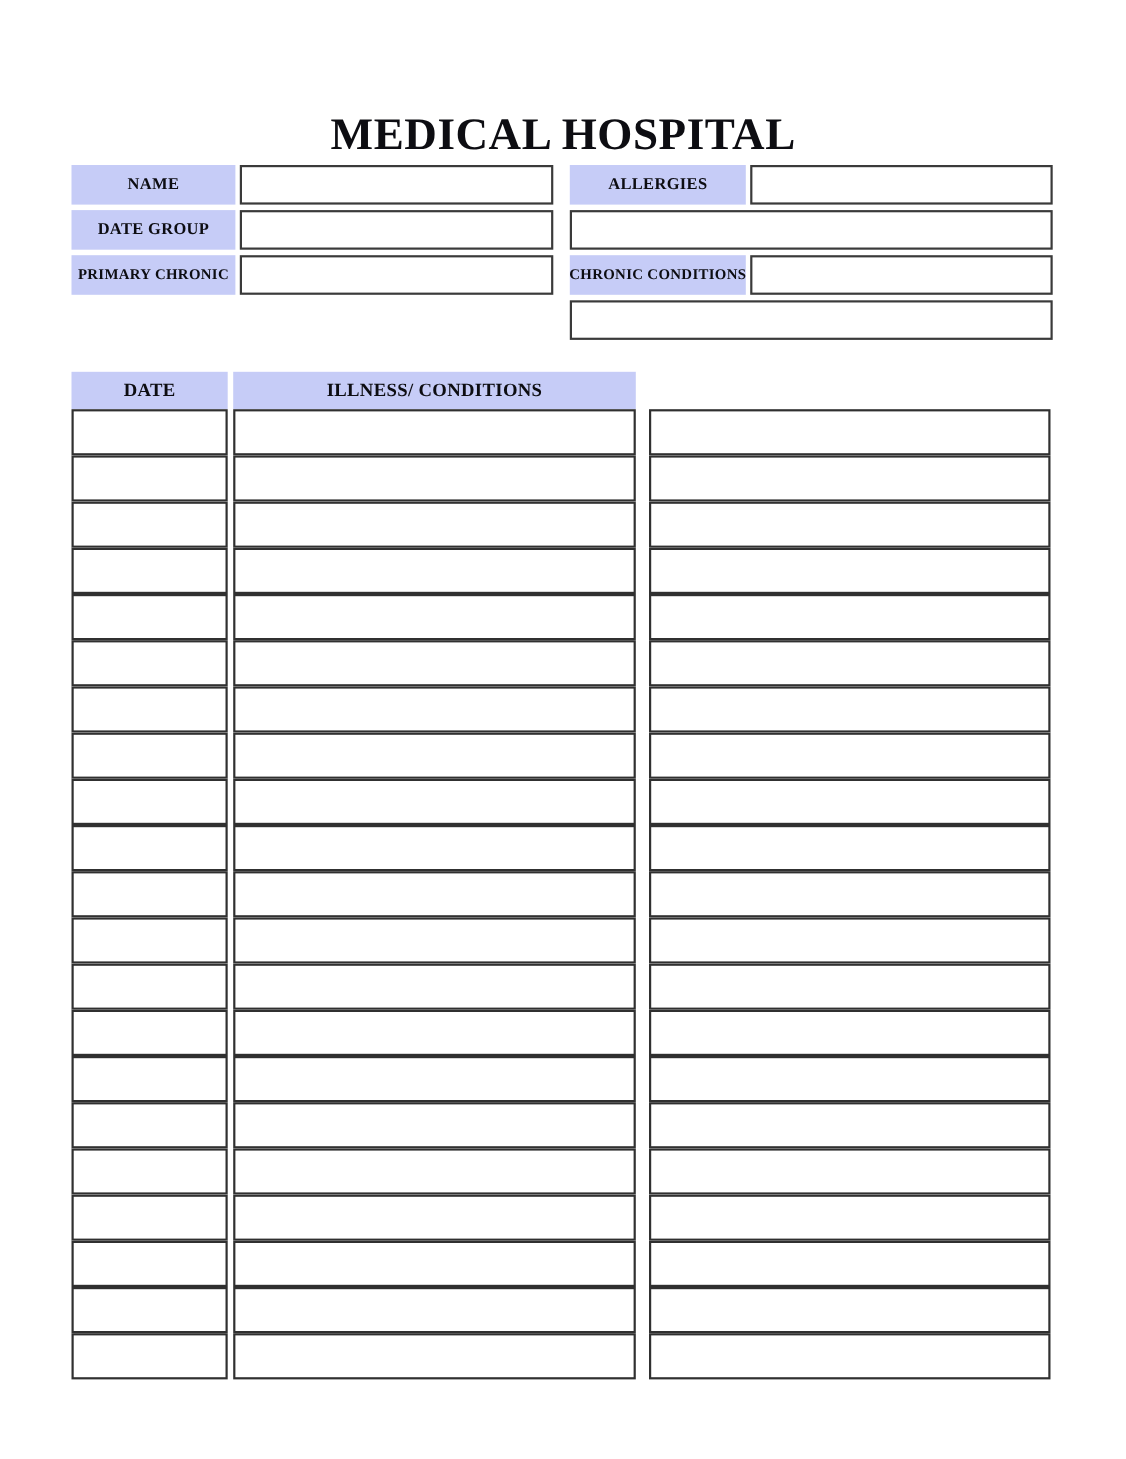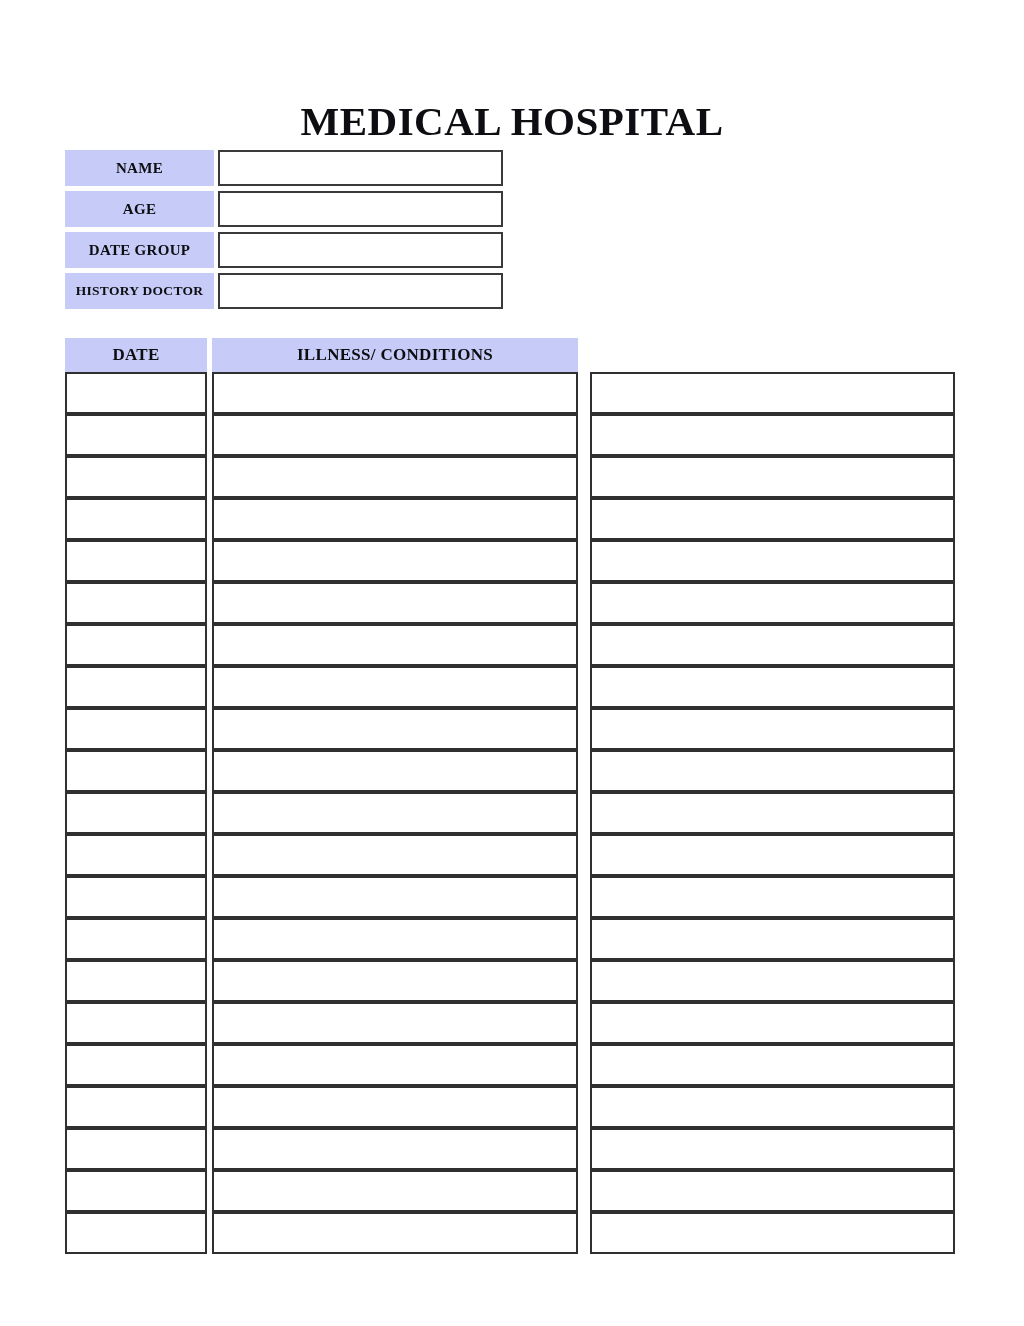--- a/index.html
+++ b/index.html
@@ -129,37 +129,54 @@
 
   <div class="info">
 
     <div class="info-col left">
 
       <div class="info-row">
         <div class="lbl w-left">NAME</div>
         <div class="fld"></div>
       </div>
 
-      <div class="info-row">
-        <div class="lbl w-left">AGE</div>
-        <div class="fld"></div>
-      </div>
 
       <div class="info-row">
         <div class="lbl w-left">DATE GROUP</div>
         <div class="fld"></div>
       </div>
 
       <div class="info-row">
-        <div class="lbl w-left small">HISTORY DOCTOR</div>
+        <div class="lbl w-left small">PRIMARY CHRONIC</div>
         <div class="fld"></div>
       </div>
 
     </div>
 
+    <div class="info-col right">
+
+      <div class="info-row">
+        <div class="lbl w-right">ALLERGIES</div>
+        <div class="fld"></div>
+      </div>
+
+      <div class="info-row">
+        <div class="fld full"></div>
+      </div>
+
+      <div class="info-row">
+        <div class="lbl w-right small">CHRONIC CONDITIONS</div>
+        <div class="fld"></div>
+      </div>
+
+      <div class="info-row">
+        <div class="fld full"></div>
+      </div>
+
+    </div>
 
   </div>
 
   <div class="table">
 
     <div class="thead">
       <div class="th col-date">DATE</div>
       <div class="th col-illness">ILLNESS/ CONDITIONS</div>
     </div>
 

